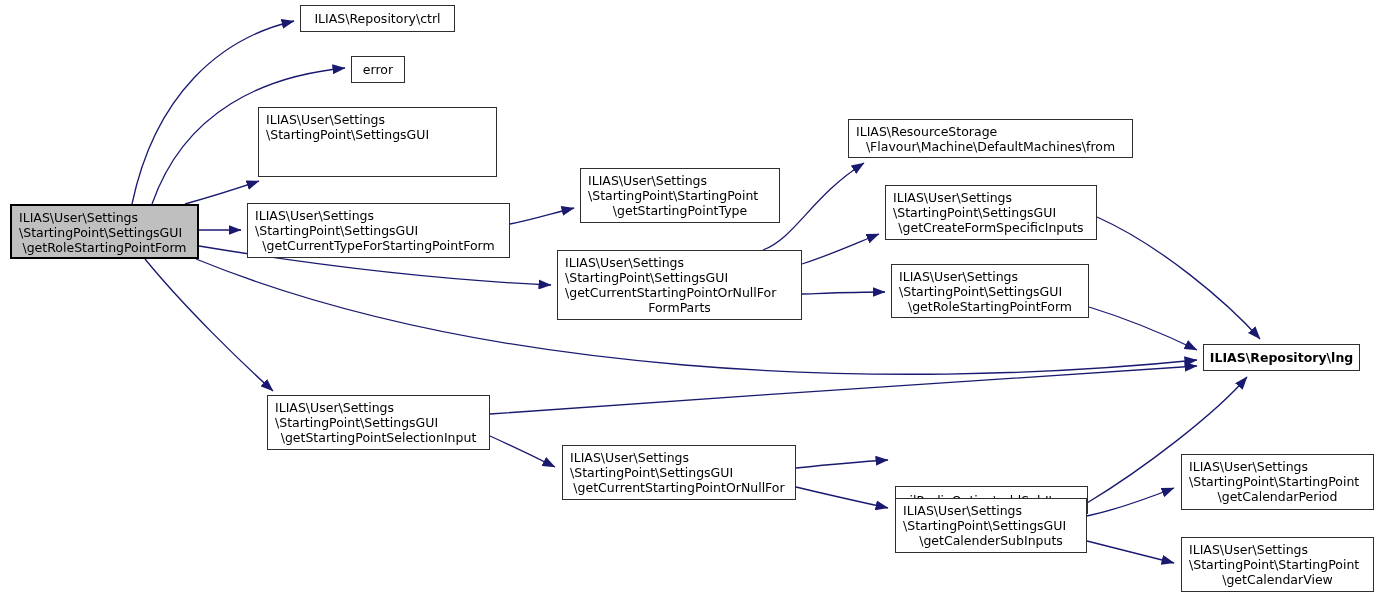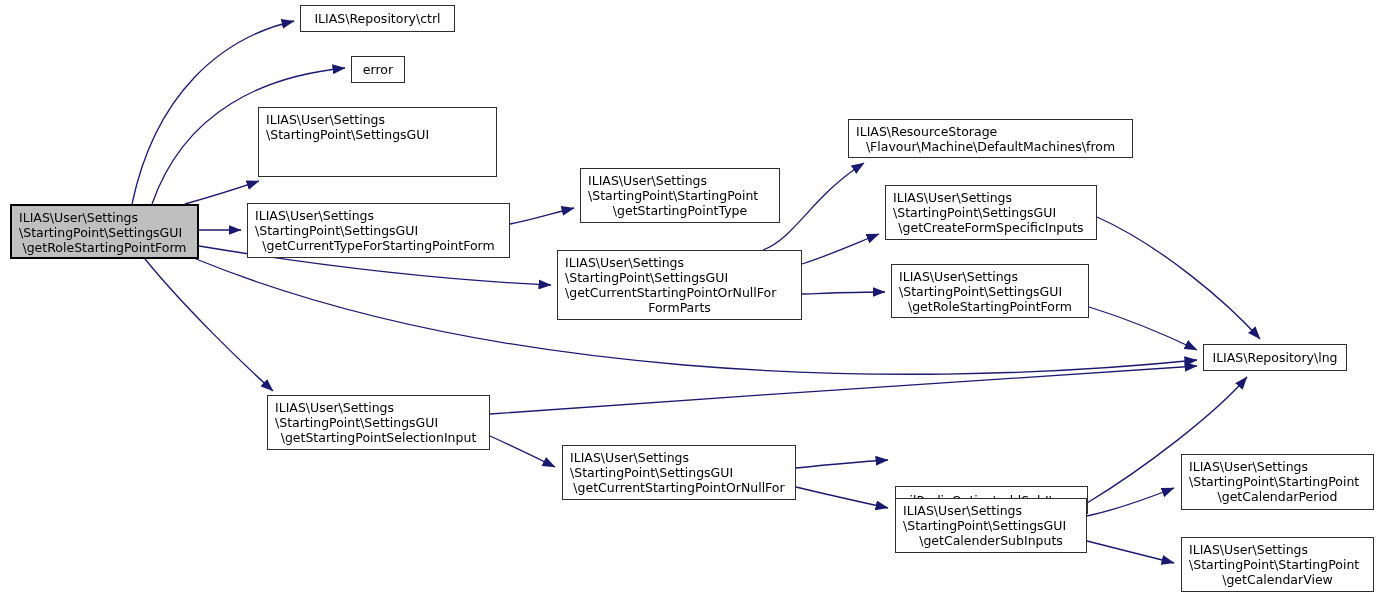--- a/index.html
+++ b/index.html
@@ -116,21 +116,21 @@
     <span class="ln">\getCurrentStartingPointOrNullFor</span>
     <span class="ln center">FormParts</span>
   </div>
 
   <div class="node" style="left:891px;top:264px;width:198px;height:54px;">
     <span class="ln">ILIAS\User\Settings</span>
     <span class="ln">\StartingPoint\SettingsGUI</span>
     <span class="ln center">\getRoleStartingPointForm</span>
   </div>
 
-  <div class="node single" style="left:1203px;top:344px;width:144px;height:27px;">
+  <div class="node single" style="left:1203px;top:344px;width:157px;height:27px;font-weight:bold;">
     <span class="ln">ILIAS\Repository\lng</span>
   </div>
 
   <div class="node" style="left:267px;top:395px;width:223px;height:55px;">
     <span class="ln">ILIAS\User\Settings</span>
     <span class="ln">\StartingPoint\SettingsGUI</span>
     <span class="ln center">\getStartingPointSelectionInput</span>
   </div>
 
   <div class="node" style="left:562px;top:445px;width:234px;height:55px;">

